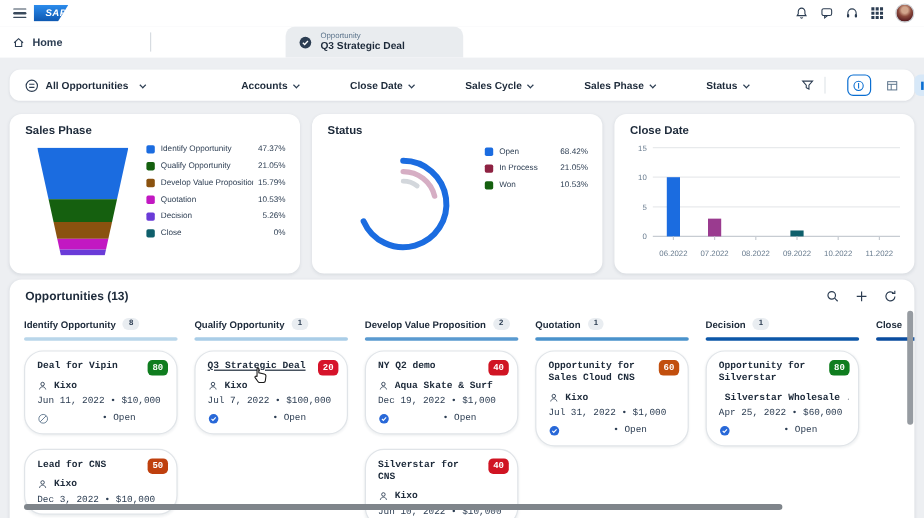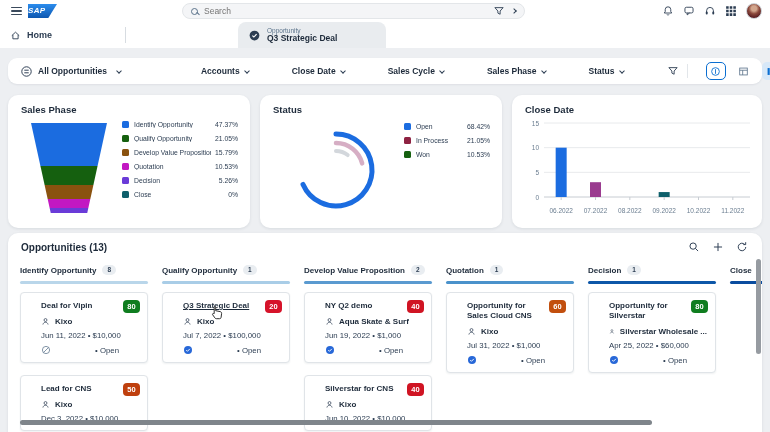--- a/index.html
+++ b/index.html
@@ -13,21 +13,21 @@
   }
   svg { display:block; }
 
   
   .topbar { position:absolute; top:0; left:0; width:770px; height:22px; background:#fff; z-index:5; }
   .hamburger { position:absolute; left:11px; top:7px; width:11px; height:8px; display:flex; flex-direction:column; justify-content:space-between; cursor:pointer; }
   .hamburger i { display:block; height:1.4px; background:#3a4a5c; border-radius:1px; }
   .sap-logo { position:absolute; left:28px; top:4px; width:29px; height:14px;
     background:linear-gradient(180deg,#2b8ced 0%,#0d57b0 100%);
     clip-path:polygon(0 0,100% 0,70% 100%,0 100%);
-    color:#fff; font-size:8px; font-weight:bold; font-style:italic; line-height:14px; padding-left:0; letter-spacing:.3px; }
+    color:#fff; font-size:8px; font-weight:bold; font-style:italic; line-height:14px; padding-left:10px; letter-spacing:.3px; }
   .search-pill { position:absolute; left:182px; top:3px; width:343px; height:16px; background:#f4f5f7; border:1px solid #e3e6e9; border-radius:9px; display:flex; align-items:center; padding:0 8px; }
   .search-pill input { border:none; background:transparent; outline:none; flex:1; font-family:inherit; font-size:8.5px; color:#44566b; margin-left:6px; }
   .icon-search { width:7px; height:7px; border:1.2px solid #5b738b; border-radius:50%; position:relative; flex:none; }
   .icon-search::after { content:""; position:absolute; width:4px; height:1.2px; background:#5b738b; transform:rotate(45deg); right:-3.2px; bottom:-0.8px; }
   .chev { width:4px; height:4px; border-right:1.3px solid #2c3d52; border-bottom:1.3px solid #2c3d52; display:inline-block; }
   .chev.down { transform:rotate(45deg); margin-left:5px; margin-bottom:1px; }
   .chev.right { transform:rotate(-45deg); }
   .topbar-right { position:absolute; right:8px; top:0; height:22px; display:flex; align-items:center; gap:9px; }
   .tb-icon { width:12px; height:12px; cursor:pointer; }
   .avatar { width:16px; height:16px; border-radius:50%; background:radial-gradient(circle at 50% 32%, #d2a58c 22%, #8c4a3d 45%, #5c2023 75%, #471718 100%); border:0.5px solid #caced3; cursor:pointer; }
@@ -78,21 +78,21 @@
   .opps-actions { position:absolute; right:14px; top:8px; display:flex; gap:12px; align-items:center; }
   .opps-actions .act { width:12px; height:12px; cursor:pointer; }
 
   .kanban { position:absolute; left:12px; top:30px; display:flex; gap:14px; }
   .kcol { width:128px; flex:none; }
   .kcol-head { display:flex; align-items:center; gap:6px; height:14px; }
   .kcol-label { font-size:8px; font-weight:bold; color:#1d2a3a; white-space:nowrap; }
   .kcol-count { background:#e9edf1; color:#2c3d52; font-size:6.5px; font-weight:bold; border-radius:7px; padding:1px 5px; line-height:8px; }
   .kcol-bar { height:3px; border-radius:2px; margin-top:4px; }
   .kcards { margin-top:8px; display:flex; flex-direction:column; gap:12px; }
-  .kcard { position:relative; background:#fff; border:1px solid #e0e4e8; border-radius:4px; padding:8px 8px 7px 20px; box-shadow:0 1px 2px rgba(34,53,72,.07); cursor:pointer; }
+  .kcard { position:relative; background:#fff; border:1px solid #e0e4e8; border-radius:16px; padding:8px 8px 7px 10px; box-shadow:0 1px 2px rgba(34,53,72,.07); cursor:pointer;font-family:Liberation Mono, monospace; }
   .kcard-title { font-size:8px; font-weight:bold; color:#1d2a3a; line-height:10px; padding-right:22px; }
   .kcard-title.link { text-decoration:underline; }
   .kscore { position:absolute; top:7px; right:7px; min-width:17px; height:13px; border-radius:4px; color:#fff; font-size:7.5px; font-weight:bold; display:flex; align-items:center; justify-content:center; padding:0 3px; }
   .krow { display:flex; align-items:center; gap:5px; margin-top:6px; font-size:8px; font-weight:bold; color:#1d2a3a; white-space:nowrap; overflow:hidden; }
   .kmeta { margin-top:5px; font-size:7.8px; color:#2c3d52; white-space:nowrap; }
   .kstatus { font-weight:normal; color:#2c3d52; margin-top:5px; font-size:7.8px;gap:44px; }
 
   
   .vscroll { position:absolute; right:1px; top:26px; width:5px; height:95px; background:#969ba1; border-radius:3px; cursor:pointer; }
   .hscroll { position:absolute; left:12px; bottom:7px; width:632px; height:5px; background:#7f858b; border-radius:3px; cursor:pointer; z-index:6; }
@@ -103,28 +103,20 @@
 </head>
 <body>
 
 <div class="topbar">
   <div class="hamburger">
       <i></i>
       <i></i>
       <i></i>
     </div>
   <div class="sap-logo">SAP</div>
-  <div class="search-pill">
-    <span class="icon-search"></span>
-    <input placeholder="Search" style="">
-    <svg class="tb-icon" viewBox="0 0 16 16" width="11" height="11">
-        <path d="M2.5 3.5h11L9.5 8v4.3l-3-1.5V8z" fill="none" stroke="#2c3d52" stroke-width="1.2"></path>
-      </svg>
-    <span class="chev right" style="margin-left:7px"></span>
-  </div>
   <div class="topbar-right">
     <svg class="tb-icon" viewBox="0 0 16 16">
         <path d="M8 2.4a3.7 3.7 0 0 1 3.7 3.7v2.6l1.2 2H3.1l1.2-2V6.1A3.7 3.7 0 0 1 8 2.4z" fill="none" stroke="#2c3d52" stroke-width="1.2"></path>
         <path d="M6.7 12.6a1.4 1.4 0 0 0 2.6 0" fill="none" stroke="#2c3d52" stroke-width="1.2"></path>
       </svg>
     <svg class="tb-icon" viewBox="0 0 16 16">
         <rect x="2.6" y="3" width="10.8" height="7.6" rx="2" fill="none" stroke="#2c3d52" stroke-width="1.2"></rect>
         <path d="M5.6 10.6v2.6l3.2-2.6" fill="none" stroke="#2c3d52" stroke-width="1.2"></path>
       </svg>
     <svg class="tb-icon" viewBox="0 0 16 16">
@@ -413,21 +405,21 @@
         <div class="kcard">
           <div class="kcard-title">NY Q2 demo</div>
           <div class="kscore" style="background-color: rgb(208, 20, 35);">40</div>
           <div class="krow">
               <svg width="9" height="9" viewBox="0 0 16 16">
                 <circle cx="8" cy="5.4" r="2.6" fill="none" stroke="#2c3d52" stroke-width="1.3"></circle>
                 <path d="M3.4 13.4c.7-2.7 2.5-4 4.6-4s3.9 1.3 4.6 4" fill="none" stroke="#2c3d52" stroke-width="1.3"></path>
               </svg>
               <span>Aqua Skate &amp; Surf</span>
             </div>
-          <div class="kmeta">Jun 19, 2022 • $1,000</div>
+          <div class="kmeta">Dec 19, 2022 • $1,000</div>
           <div class="krow kstatus">
               <svg width="10" height="10" viewBox="0 0 16 16">
                 <circle cx="8" cy="8" r="6.4" fill="#2868d8"></circle>
                 <path d="M5.2 8.2l1.9 1.9 3.8-3.9" fill="none" stroke="#fff" stroke-width="1.5"></path>
               </svg>
               <span>• Open</span>
             </div>
         </div>
         <div class="kcard">
           <div class="kcard-title">Silverstar for CNS</div>

